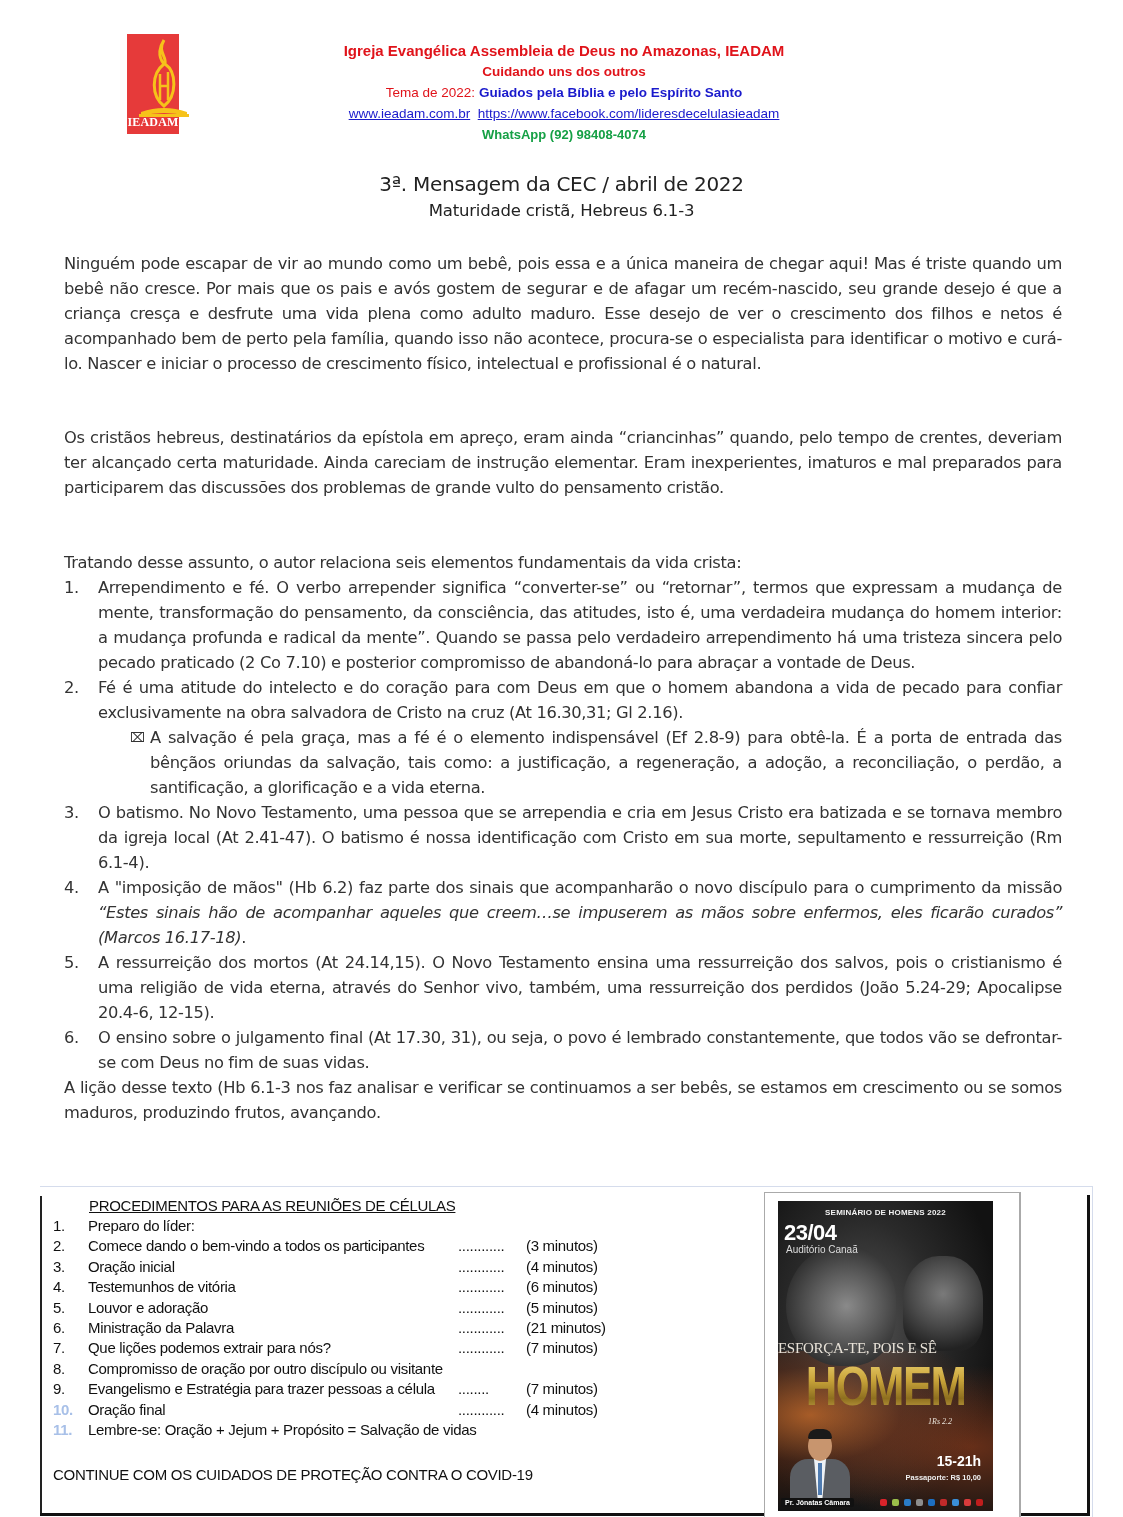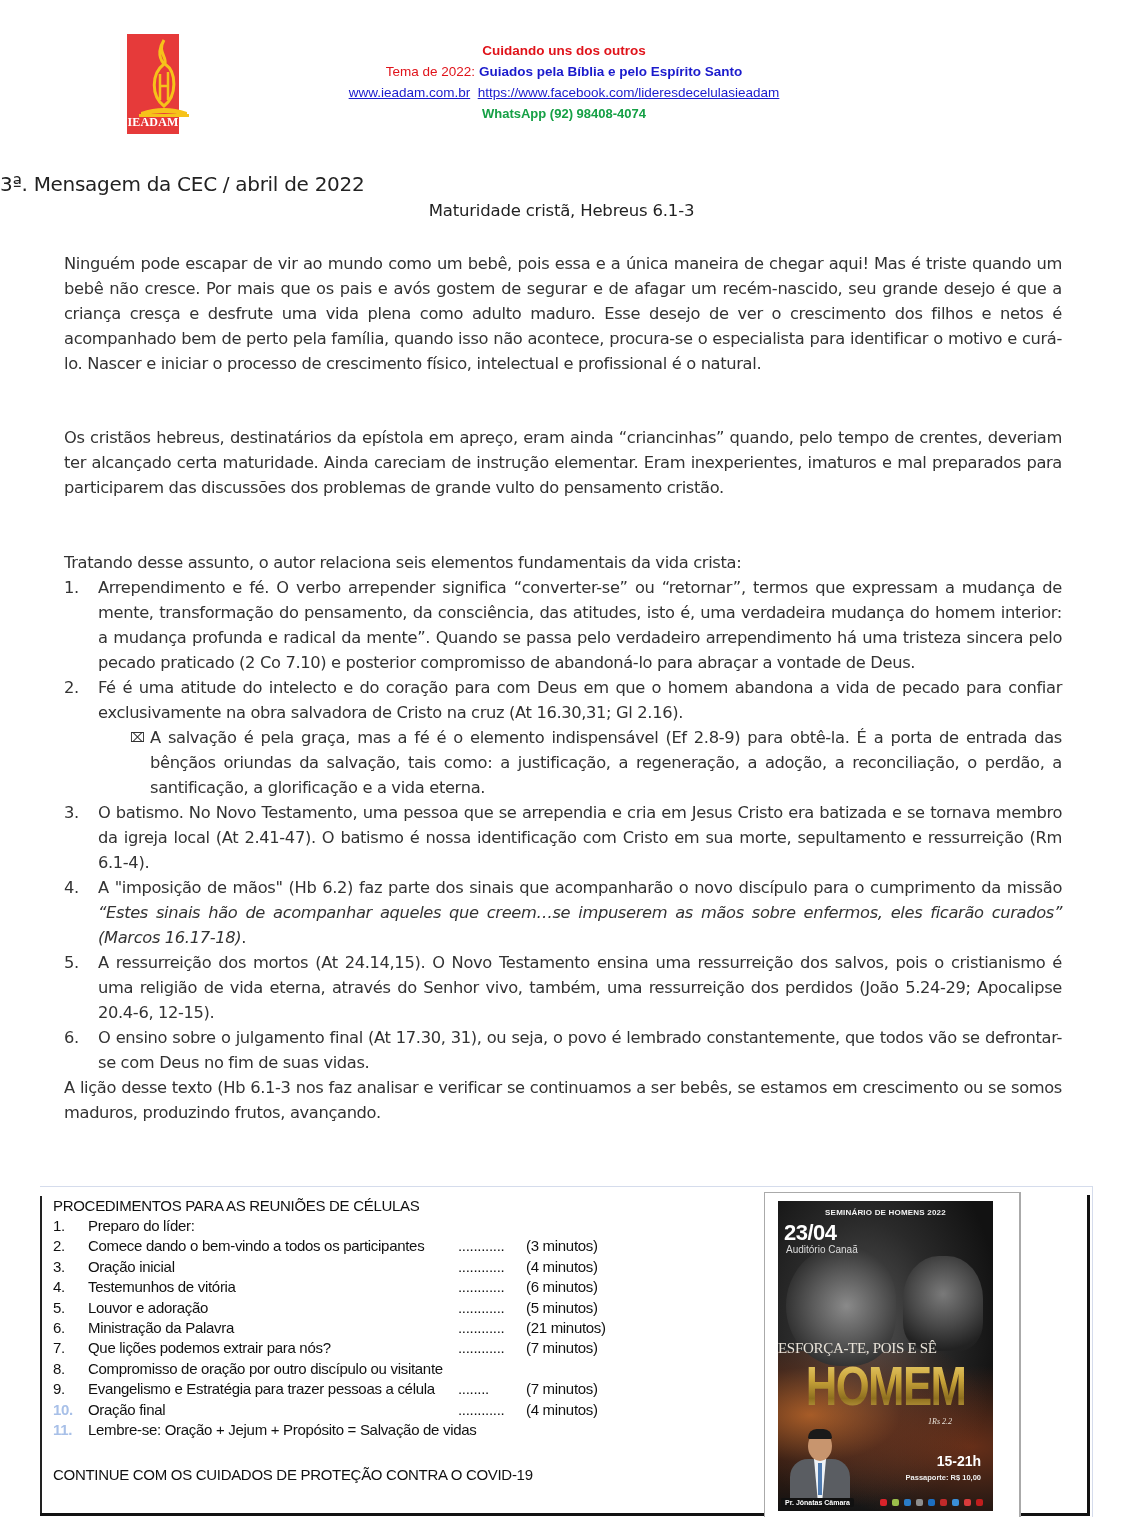--- a/index.html
+++ b/index.html
@@ -14,21 +14,21 @@
     .h-line { display: block; line-height: 21px; }
     .h-title { color: #e0131a; font-size: 15px; }
     .h-sub { color: #e0131a; font-size: 13.5px; }
     .h-theme { font-size: 13.5px; }
     .h-theme .lbl { color: #e0131a; font-weight: normal; }
     .h-theme .val { color: #1a1acc; }
     .h-links { font-size: 13.5px; font-weight: normal; }
     .h-links a { color: #1a1acc; text-decoration: underline; }
     .h-whats { color: #15a045; font-size: 13px; }
 
-    .msg-title { position: absolute; left: 0; right: 0; top: 172px; font-size: 20px; color: #222; font-family: "DejaVu Sans", sans-serif; letter-spacing: -0.3px; }
+    .msg-title { position: absolute; left: 0; right: 0; top: 172px; text-align: center; font-size: 20px; color: #222; font-family: "DejaVu Sans", sans-serif; letter-spacing: -0.3px; }
     .msg-sub { position: absolute; left: 0; right: 0; top: 201px; text-align: center; font-size: 16.5px; color: #222; letter-spacing: -0.2px; }
 
     
     .body-text { position: absolute; left: 64px; width: 998px; font-size: 16.3px; line-height: 25px; color: #333; text-align: justify; letter-spacing: -0.35px; }
     .p1 { top: 251px; }
     .p2 { top: 425px; }
     .p3 { top: 550px; }
     .p3 p { margin: 0; }
     ol.elements { margin: 0; padding: 0; list-style: none; }
     ol.elements li { position: relative; padding-left: 34px; }
@@ -38,21 +38,21 @@
     .question { font-weight: bold; color: #333; }
     em { font-style: italic; }
 
     
     .box-outer { position: absolute; left: 40px; top: 1186px; width: 1052px; height: 331px; border-top: 1px solid #d5dcec; border-right: 1px solid #d5dcec; }
     .box-left-border { position: absolute; left: 40px; top: 1196px; width: 2px; height: 318px; background: #222; }
     .box-bottom-border { position: absolute; left: 40px; top: 1513px; width: 1050px; height: 3px; background: #111; }
     .box-right-border { position: absolute; left: 1087px; top: 1195px; width: 3px; height: 321px; background: #111; }
 
     .proc { position: absolute; left: 53px; top: 1196px; font-family: "Liberation Sans", sans-serif; font-size: 15px; color: #111; }
-    .proc-title { line-height: 20px; letter-spacing: -0.3px; }
+    .proc-title { text-decoration: underline; line-height: 20px; letter-spacing: -0.3px; margin-left: 36px; }
     .proc-row { position: relative; height: 20.4px; line-height: 20.4px; width: 580px; letter-spacing: -0.3px; }
     .proc-row .pn { position: absolute; left: 0; }
     .proc-row .pn.faded { color: #a8c0e8; font-weight: bold; }
     .proc-row .pl { position: absolute; left: 35px; white-space: nowrap; }
     .proc-row .pd { position: absolute; left: 405px; }
     .proc-row .pm { position: absolute; left: 473px; }
     .covid { position: absolute; left: 53px; top: 1466px; font-family: "Liberation Sans", sans-serif; font-size: 15px; color: #111; letter-spacing: -0.3px; }
 
     
     .poster-frame { position: absolute; left: 764px; top: 1192px; width: 254px; height: 325px; border: 1px solid #aaa; border-right: 2px solid #aaa; background: #fff; }
@@ -85,20 +85,21 @@
   <svg width="75" height="100" viewBox="0 0 75 100">
     <path d="M37 6 C 30 18, 40 22, 38 30 C 50 38, 50 62, 37 72 C 24 62, 24 40, 37 30 C 30 22, 33 12, 37 6 Z" fill="none" stroke="#f6c21a" stroke-width="3"></path>
     <path d="M33 40 L 33 66 M 41 38 L 41 66 M 33 52 L 41 52" stroke="#f6c21a" stroke-width="2.5" fill="none"></path>
     <path d="M14 78 Q 37 70 60 78 L 60 82 Q 37 76 14 82 Z" fill="#f6c21a"></path>
     <rect x="12" y="80" width="50" height="3" fill="#f6c21a"></rect>
   </svg>
   <div class="logo-text">IEADAM</div>
 </div>
 
 <div class="header">
+  <span class="h-line h-title">Igreja Evangélica Assembleia de Deus no Amazonas, IEADAM</span>
   <span class="h-line h-sub">Cuidando uns dos outros</span>
   <span class="h-line h-theme">
     <span class="lbl">Tema de 2022: </span><span class="val">Guiados pela Bíblia e pelo Espírito Santo</span>
   </span>
   <span class="h-line h-links">
     <a>www.ieadam.com.br</a>&nbsp;&nbsp;<a>https://www.facebook.com/lideresdecelulasieadam</a>
   </span>
   <span class="h-line h-whats">WhatsApp (92) 98408-4074</span>
 </div>
 

